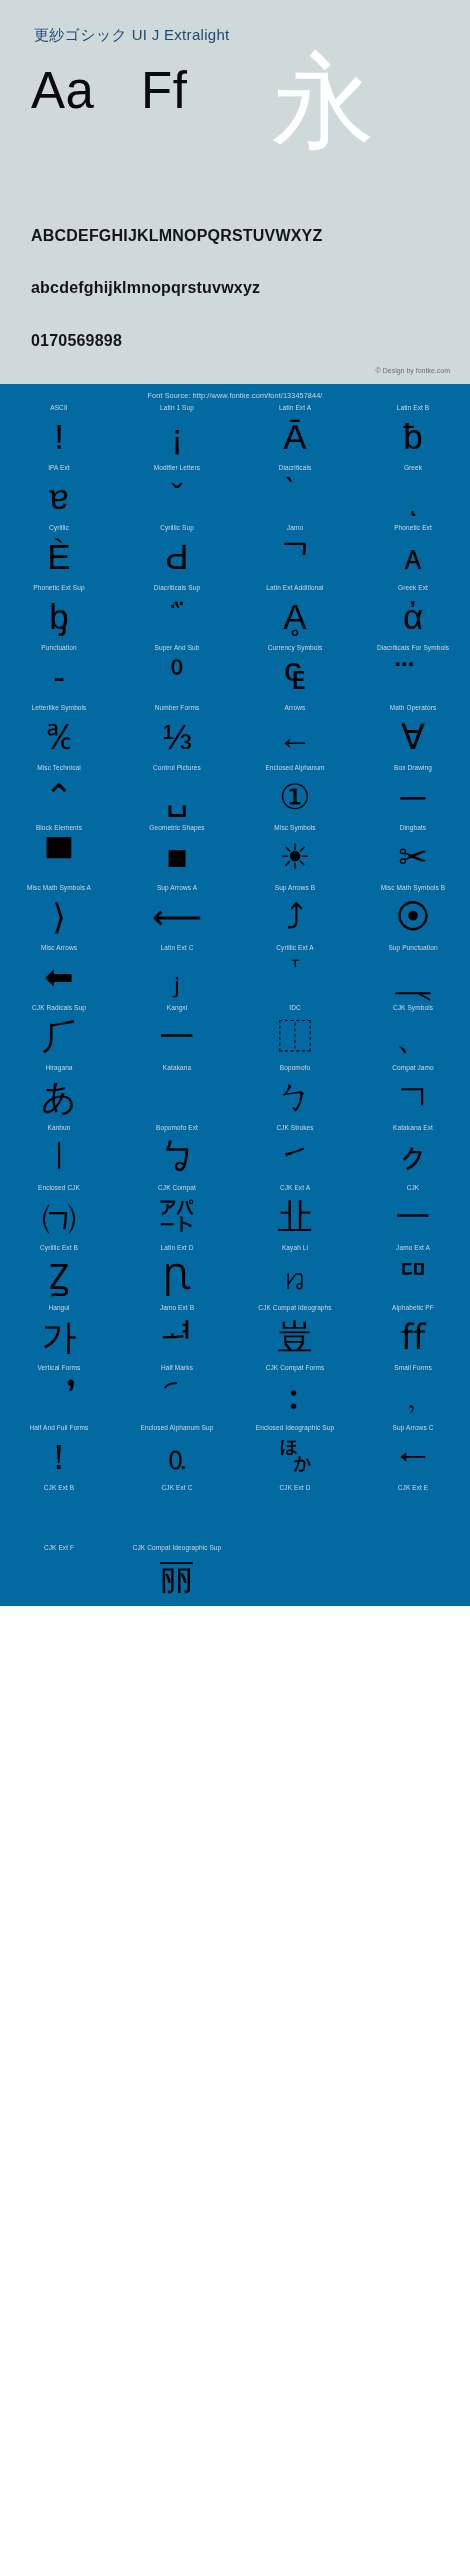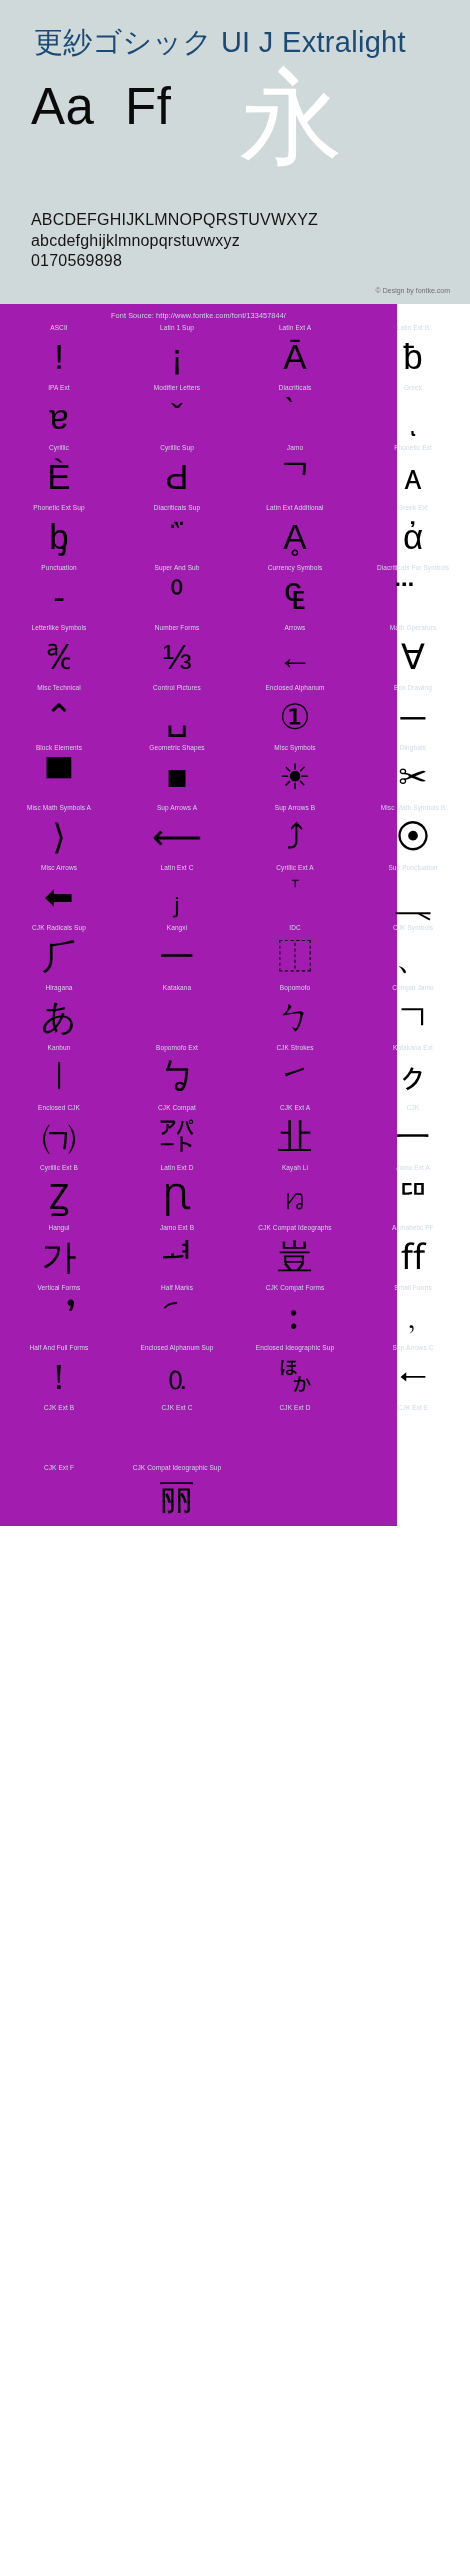--- a/index.html
+++ b/index.html
@@ -13,32 +13,32 @@
 
   
   .top {
     background:#d0d9d9;
     width:470px;
     padding:0 0 0 0;
     position:relative;
   }
   .title {
     color:#1b4a75;
-    font-size:29px;
+    font-size:15px;
     font-weight:300;
     letter-spacing:0.3px;
     padding:26px 16px 0 34px;
     line-height:1.15;
     white-space:nowrap;
   }
   .bigsample {
     display:flex;
     align-items:flex-start;
     padding:20px 0 0 31px;
-    gap:0px;
+    gap:16px;
     height:141px;
     overflow:hidden;
   }
   .bigcol {
     color:#0b0b0b;
     font-size:51px;
     font-weight:300;
     line-height:1.08;
     letter-spacing:0.6px;
   }
@@ -51,37 +51,38 @@
     margin-top:-10.6px;
     margin-left:2.4px;
     font-weight:200;
   }
   .alpharows {
     padding:9.4px 0 0 31px;
     color:#151515;
   }
   .alpharows div {
     font-size:16px;
-    font-weight:400;
+    font-weight:700;
     letter-spacing:0.2px;
     line-height:1.30;
     white-space:nowrap;
+    margin-top:32px;
   }
   .credit {
     text-align:right;
     padding:15.3px 20px 9.4px 0;
     color:#6c6f70;
     font-size:7px;
     font-weight:300;
   }
 
   
   .dark {
-    background:#a21caf;
-    width:397px;
+    background:#0369a1;
+    width:470px;
     padding-bottom:2.4px;
   }
   .fontsource {
     text-align:center;
     color:#c9d6e4;
     font-size:7.3px;
     font-weight:300;
     padding:7px 0 3.5px 0;
     letter-spacing:0.1px;
   }

